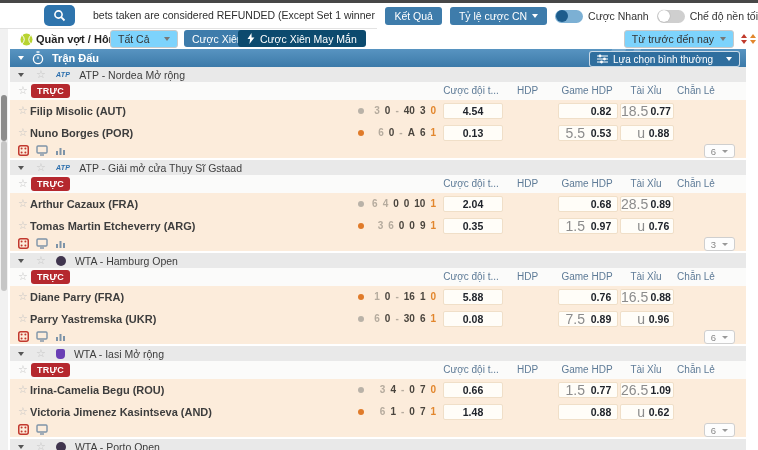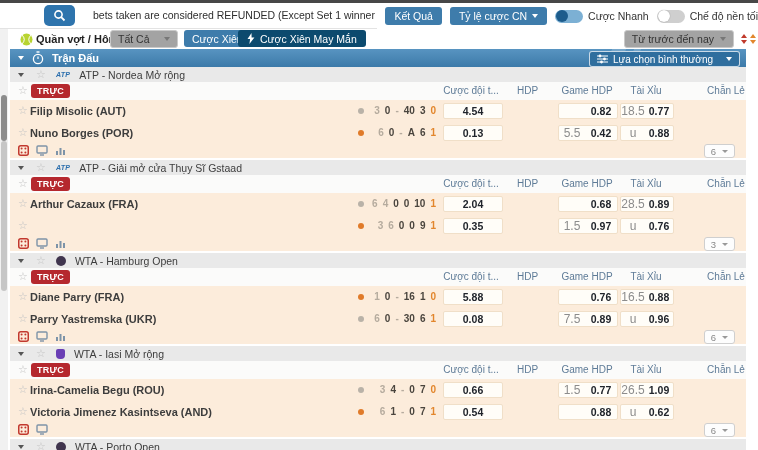--- a/index.html
+++ b/index.html
@@ -20,21 +20,21 @@
   .toggle { width:28px; height:13px; border-radius:7px; position:relative; cursor:pointer; }
   .toggle.on { background:#7cb0d4; }
   .toggle.on .knob { position:absolute; left:1px; top:0.5px; width:12px; height:12px; border-radius:50%; background:#1d5c8c; }
   .toggle.off { background:#cfcfcf; }
   .toggle.off .knob { position:absolute; left:1px; top:0.5px; width:12px; height:12px; border-radius:50%; background:#fff; box-shadow:0 0 1px rgba(0,0,0,.4); }
 
   
   .filterbar { position:absolute; left:8px; top:30px; width:750px; height:18px; display:flex; align-items:center; }
   .ball-icon { position:absolute; left:12px; top:2px; }
   .sport-label { position:absolute; left:28px; top:3px; font-size:11px; font-weight:bold; color:#222; white-space:nowrap; }
-  .select { border:1px solid #c9c9c9; background:#a3a3a3; border-radius:3px; font-size:10.5px; color:#333; display:flex; align-items:center; gap:6px; padding:2px 7px; cursor:pointer; white-space:nowrap; }
+  .select { border:1px solid #c9c9c9; background:#7dd3fc; border-radius:3px; font-size:10.5px; color:#333; display:flex; align-items:center; gap:6px; padding:2px 7px; cursor:pointer; white-space:nowrap; }
   .select .chev { color:#777; }
   .sel-all { position:absolute; left:102px; top:0; width:68px; justify-content:space-between; }
   .btn-parlay { position:absolute; left:176px; top:0; background:#3e7cab; color:#fff; font-size:10.5px; border:none; border-radius:3px; padding:2.5px 8px; display:flex; align-items:center; gap:5px; cursor:pointer; white-space:nowrap; }
   .btn-lucky { position:absolute; left:230px; top:0; background:#0c4a6e; color:#fff; font-size:10.5px; border:none; border-radius:3px; padding:2.5px 9px; display:flex; align-items:center; gap:5px; cursor:pointer; white-space:nowrap; }
   .filter-right { position:absolute; right:2px; top:0; display:flex; align-items:center; gap:7px; }
   .league-count { border:1px solid #d2d2d2; background:#fff; border-radius:3px; font-size:10.5px; color:#444; padding:2px 7px; white-space:nowrap; }
   .sort-icon { display:flex; gap:3px; cursor:pointer; }
   .sort-col { display:flex; flex-direction:column; gap:2px; }
   .tri-up { width:0; height:0; border-left:3px solid transparent; border-right:3px solid transparent; border-bottom:4px solid #c0392b; }
   .tri-down { width:0; height:0; border-left:3px solid transparent; border-right:3px solid transparent; border-top:4px solid #c0392b; }
@@ -64,33 +64,33 @@
   .league-name { margin-left:9px; font-size:10.5px; color:#3d3d3d; white-space:nowrap; }
 
   .live-row { position:relative; height:18px; background:#fbfbfa; }
   .live-row .star { position:absolute; left:8px; top:3px; }
   .live-badge { position:absolute; left:21px; top:2px; background:#b5282e; color:#fff; font-size:9px; font-weight:bold; padding:2px 6px; border-radius:3px; letter-spacing:0.3px; }
   .chead { position:absolute; top:3px; font-size:10px; color:#5e7b97; text-align:center; white-space:nowrap; }
   .ch-ml { left:433px; width:56px; }
   .ch-hdp { left:495px; width:45px; }
   .ch-ghdp { left:545px; width:64px; }
   .ch-ou { left:610px; width:52px; }
-  .ch-oe { left:690px; width:52px; }
+  .ch-oe { left:660px; width:52px; }
 
   .player-row { position:relative; height:22px; background:#fcecdb; }
   .player-row .star { position:absolute; left:8px; top:5px; }
   .pname { position:absolute; left:20px; top:5px; font-size:11px; font-weight:bold; color:#3d3d3d; white-space:nowrap; }
   .dot { position:absolute; left:348px; top:8px; width:6px; height:6px; border-radius:50%; }
   .dot.on { background:#e07b2a; }
   .dot.off { background:#b9b2a8; }
   .score { position:absolute; left:358px; top:5px; width:68px; display:flex; justify-content:flex-end; gap:5px; font-size:10px; font-weight:bold; }
   .sm { color:#b5ab9e; } .sd { color:#4a453e; } .sa { color:#e2862c; }
   .obox { position:absolute; top:3px; height:16px; background:#fffdf8; border:1px solid #f0dfc8; border-radius:2px; display:flex; align-items:center; cursor:pointer; }
   .obox .val { flex:1; text-align:center; font-size:10.5px; font-weight:bold; color:#20242b; }
-  .obox .lbl { flex:0 0 24px; text-align:center; font-size:12px; color:#8c8c8c; }
+  .obox .lbl { flex:0 0 24px; text-align:right; font-size:14px; color:#8c8c8c; }
   .o-ml { left:433px; width:60px; }
   .o-ghdp { left:548px; width:60px; }
   .o-ghdp .lbl { flex-basis:26px; }
   .o-ou { left:610px; width:54px; }
 
   .tools-row { position:relative; height:14px; background:#fcecdb; }
   .tool-icons { position:absolute; left:8px; top:1px; display:flex; gap:7px; align-items:center; }
   .tool-icons > span { display:flex; cursor:pointer; }
   .more-select { position:absolute; right:11px; top:0px; border:1px solid #cfcfcf; background:#fdfdfd; border-radius:3px; font-size:9.5px; color:#888; display:flex; align-items:center; gap:6px; padding:0.5px 6px; cursor:pointer; }
   .more-select .chev { color:#999; border-top-width:3.5px; }
@@ -259,21 +259,21 @@
           <span class="sm">-</span>
           <span class="sd">A</span>
           <span class="sd">6</span>
           <span class="sa">1</span>
         </span>
         <span class="obox o-ml">
             <span class="val">0.13</span>
           </span>
         <span class="obox o-ghdp">
             <span class="lbl">5.5</span>
-            <span class="val">0.42</span>
+            <span class="val">0.53</span>
           </span>
         <span class="obox o-ou">
             <span class="lbl">u</span>
             <span class="val">0.88</span>
           </span>
       </div>
       <div class="tools-row">
         <span class="tool-icons">
           <span>
               <svg width="11" height="11">
@@ -342,20 +342,21 @@
             <span class="lbl"></span>
             <span class="val">0.68</span>
           </span>
         <span class="obox o-ou">
             <span class="lbl">28.5</span>
             <span class="val">0.89</span>
           </span>
       </div>
       <div class="player-row">
         <span class="star">☆</span>
+        <span class="pname">Tomas Martin Etcheverry (ARG)</span>
         <span class="dot on"></span>
         <span class="score">
           <span class="sm">3</span>
           <span class="sm">6</span>
           <span class="sd">0</span>
           <span class="sd">0</span>
           <span class="sd">9</span>
           <span class="sa">1</span>
         </span>
         <span class="obox o-ml">
@@ -548,21 +549,21 @@
         <span class="dot on"></span>
         <span class="score">
           <span class="sm">6</span>
           <span class="sd">1</span>
           <span class="sm">-</span>
           <span class="sd">0</span>
           <span class="sd">7</span>
           <span class="sa">1</span>
         </span>
         <span class="obox o-ml">
-            <span class="val">0.54</span>
+            <span class="val">1.48</span>
           </span>
         <span class="obox o-ghdp">
             <span class="lbl"></span>
             <span class="val">0.88</span>
           </span>
         <span class="obox o-ou">
             <span class="lbl">u</span>
             <span class="val">0.62</span>
           </span>
       </div>

